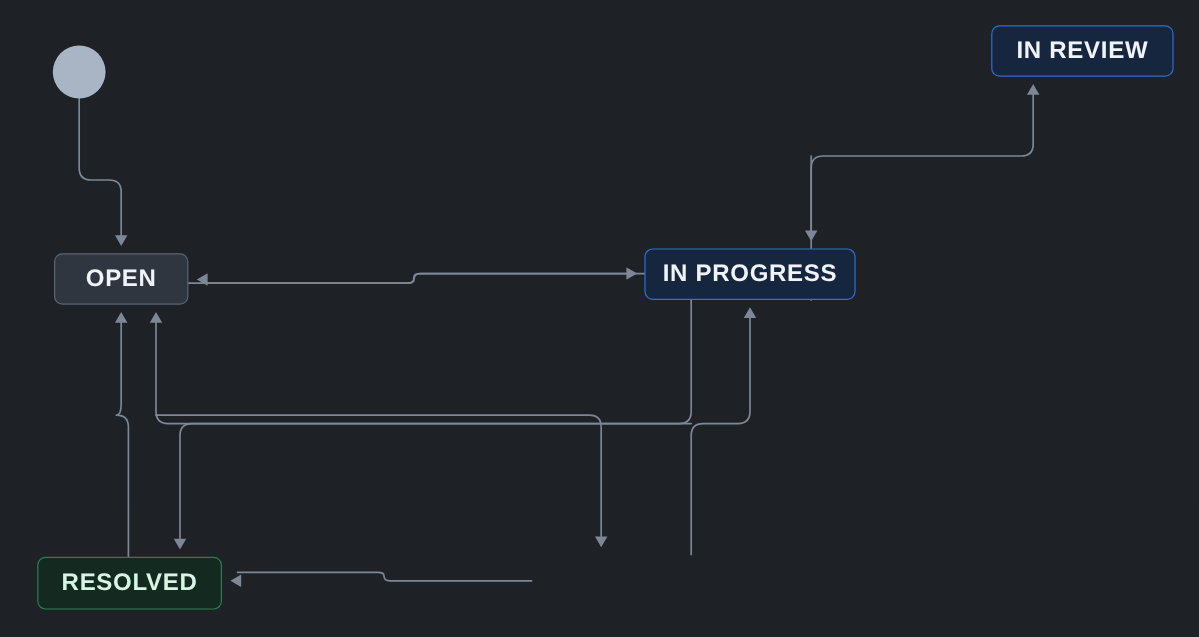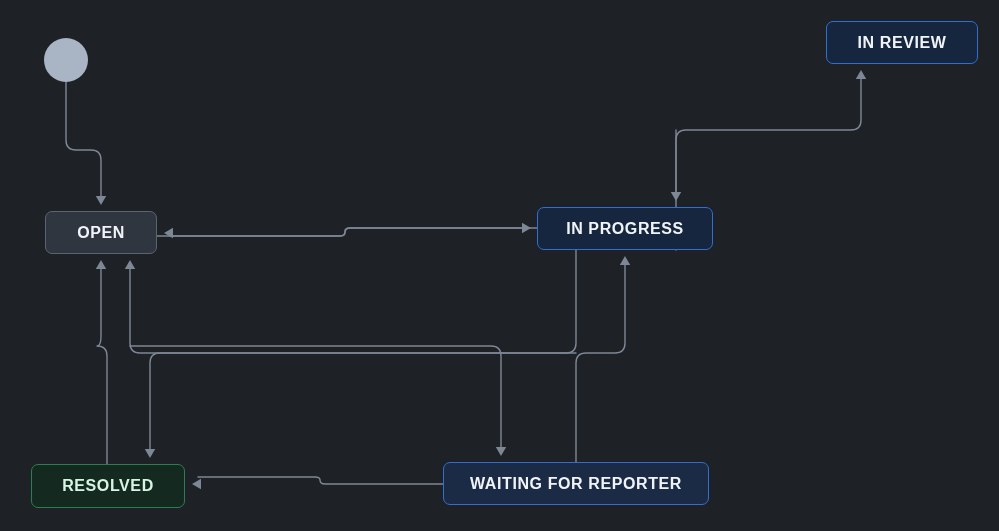--- a/index.html
+++ b/index.html
@@ -27,21 +27,21 @@
     position: absolute;
     box-sizing: border-box;
     display: flex;
     align-items: center;
     justify-content: center;
     border-radius: 7px;
     border-width: 1px;
     border-style: solid;
     letter-spacing: 0.6px;
     font-weight: bold;
-    font-size: 16px;
+    font-size: 20px;
     white-space: nowrap;
     z-index: 2;
   }
   .node-label {
     pointer-events: none;
   }
   #start-node {
     position: absolute;
     border-radius: 50%;
     z-index: 2;
@@ -88,17 +88,14 @@
   </div>
 
   <div class="node" id="node-in-review" style="left: 826px; top: 21px; width: 152px; height: 43px; background: rgb(23, 38, 63); color: rgb(240, 244, 248); border: 1px solid rgb(47, 111, 208);">
     <span class="node-label">IN REVIEW</span>
   </div>
 
   <div class="node" id="node-resolved" style="left: 31px; top: 464px; width: 154px; height: 44px; background: rgb(20, 42, 32); color: rgb(214, 245, 227); border: 1px solid rgb(46, 125, 82); text-align: center;">
     <span class="node-label">RESOLVED</span>
   </div>
 
-  <div class="node" id="node-waiting-for-reporter" style="left: 443px; top: 462px; width: 266px; height: 43px; background: rgb(28, 43, 69); color: rgb(240, 244, 248); border: 1px solid rgb(47, 111, 208);">
-    <span class="node-label">WAITING FOR REPORTER</span>
-  </div>
 
 </div>
 
 </body></html>

